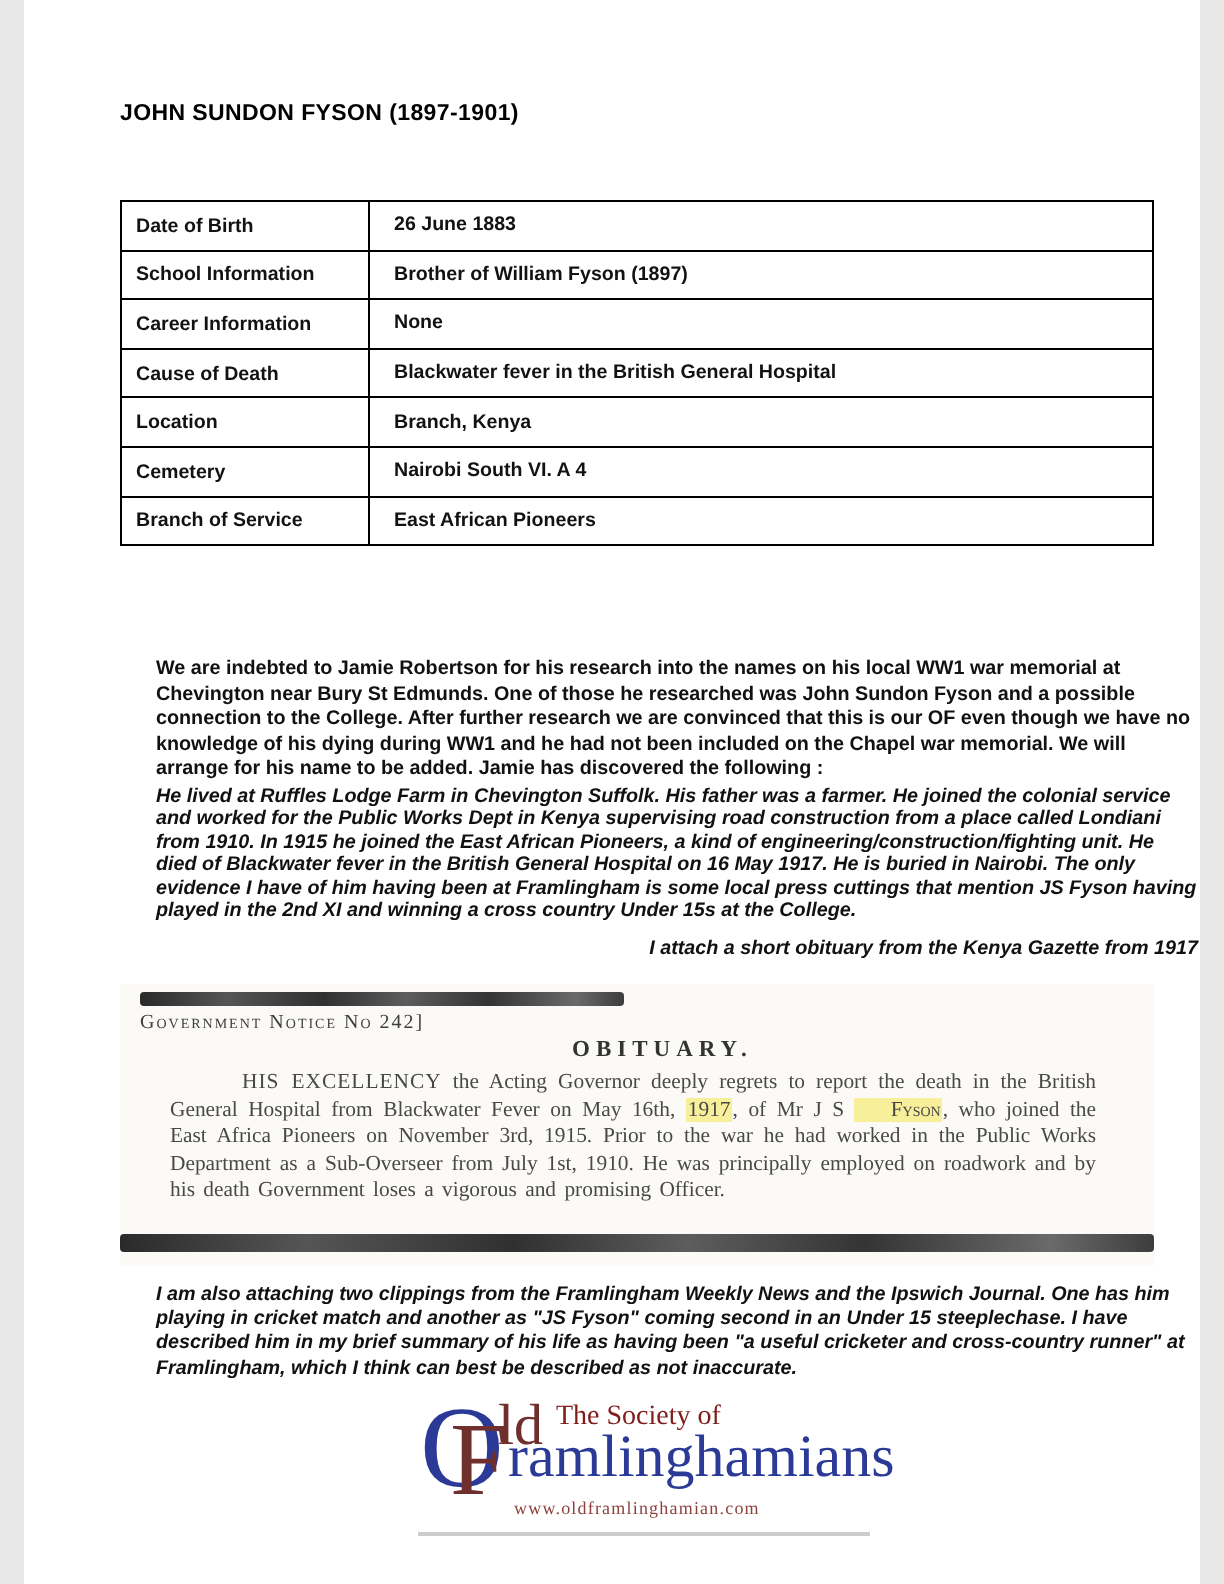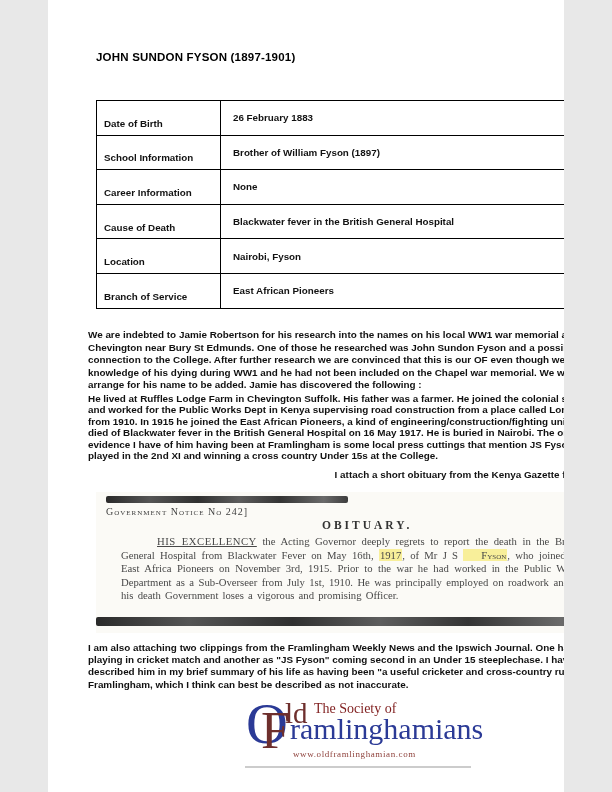--- a/index.html
+++ b/index.html
@@ -1,41 +1,41 @@
 <!DOCTYPE html>
 <html style="--logo-blue: #2b3a96; --logo-maroon: #6e2f2d; --logo-url: #8d3f39; --highlight: #f8ef9a;"><head>
 <meta charset="utf-8">
 <style>
   html,body { margin:0; padding:0; background:#e8e8e8; }
   .page {
-    position:relative; width:516px; height:792px; margin:0 auto;
+    position:relative; width:588px; height:792px; margin:0 auto;
     background:#ffffff; overflow:hidden;
     font-family:"Liberation Sans", sans-serif; color:#121212;
   }
   .title {
     position:absolute; left:48px; top:51px; margin:0;
     font-size:11.5px; font-weight:700; letter-spacing:0.2px; color:#000;
   }
   .info-table {
     position:absolute; left:48px; top:100px; width:517px;
     border-collapse:collapse; table-layout:fixed;
   }
   .info-table td {
     border:1.7px solid #000; height:22.6px;
     font-size:9.8px; vertical-align:middle; overflow:hidden; white-space:nowrap;
   }
-  .info-table td.cell-label { width:112px; font-weight:700; padding:11px 4px 0 7px; }
+  .info-table td.cell-label { width:112px; font-weight:700; padding:1px 4px 0 7px; }
   .info-table td.cell-value { font-weight:600; padding:0 6px 0 12px; }
   .vb { font-weight:700; }
   .para {
-    position:absolute; left:40px; width:521px; margin:0;
+    position:absolute; left:66px; width:521px; margin:0;
     font-size:9.9px; line-height:12.5px; color:#111;
   }
   .para-intro { top:329px; font-weight:600; }
-  .para-bi { font-weight:700; }
+  .para-bi { font-weight:700; font-style:italic; }
   .para-research { top:393px; line-height:11.4px; }
   .para-attach { top:469px;text-align:right; }
   .para-clippings { top:642px; line-height:12.2px; }
 
   
   .clipping {
     position:absolute; left:48px; top:492px; width:517px; height:141px;
     background:#fbfaf6;
     font-family:"Liberation Serif", serif;
   }
@@ -51,21 +51,21 @@
   }
   .obit-heading {
     position:absolute; left:226px; top:27px;
     font-size:11.5px; font-weight:700; letter-spacing:3px; color:#333;
   }
   .obit-body {
     position:absolute; left:25px; top:43px; width:463px; margin:0;
     font-size:10.7px; line-height:13.6px; text-align:justify; text-indent:36px;
     color:#484848; word-spacing:1.5px;
   }
-  .excellency { text-decoration:underline; letter-spacing:0.5px; }
+  .excellency { letter-spacing:0.5px; }
   .hl { background:var(--highlight,#f8ef9a); color:inherit; padding:0 1px; }
   .hl-name { font-variant:small-caps;padding-left:18px; }
 
   
   .logo {
     position:absolute; left:198px; top:698px; width:240px; height:64px;
     font-family:"Liberation Serif", serif; line-height:1;
   }
   .logo span { position:absolute; white-space:nowrap; }
   .logo-o   { left:0px;  top:-3px; font-size:58px; color:var(--logo-blue,#2b3a96); }
@@ -83,37 +83,41 @@
 <body>
 
 <div class="page">
 
   <h1 class="title">JOHN SUNDON FYSON (1897-1901)</h1>
 
   <table class="info-table">
     <tbody>
       <tr>
         <td class="cell-label">Date of Birth</td>
-        <td class="cell-value">26 February 1883</td>
+        <td class="cell-value">26 June 1883</td>
       </tr>
       <tr>
         <td class="cell-label">School Information</td>
         <td class="cell-value"><span>Brother of </span><span class="vb">William Fyson (1897)</span></td>
       </tr>
       <tr>
         <td class="cell-label">Career Information</td>
         <td class="cell-value">None</td>
       </tr>
       <tr>
         <td class="cell-label">Cause of Death</td>
         <td class="cell-value">Blackwater fever in the British General Hospital</td>
       </tr>
       <tr>
         <td class="cell-label">Location</td>
-        <td class="cell-value">Nairobi, Fyson</td>
+        <td class="cell-value">Branch, Kenya</td>
+      </tr>
+      <tr>
+        <td class="cell-label">Cemetery</td>
+        <td class="cell-value">Nairobi South VI. A 4</td>
       </tr>
       <tr>
         <td class="cell-label">Branch of Service</td>
         <td class="cell-value">East African Pioneers</td>
       </tr>
     </tbody>
   </table>
 
   <p class="para para-intro">We are indebted to Jamie Robertson for his research into the names on his local WW1 war memorial at Chevington near Bury St Edmunds.  One of those he researched was John Sundon Fyson and a possible connection to the College.  After further research we are convinced that this is our OF even though we have no knowledge of his dying during WW1 and he had not been included on the Chapel war memorial.  We will arrange for his name to be added.  Jamie has discovered the following :</p>
 

